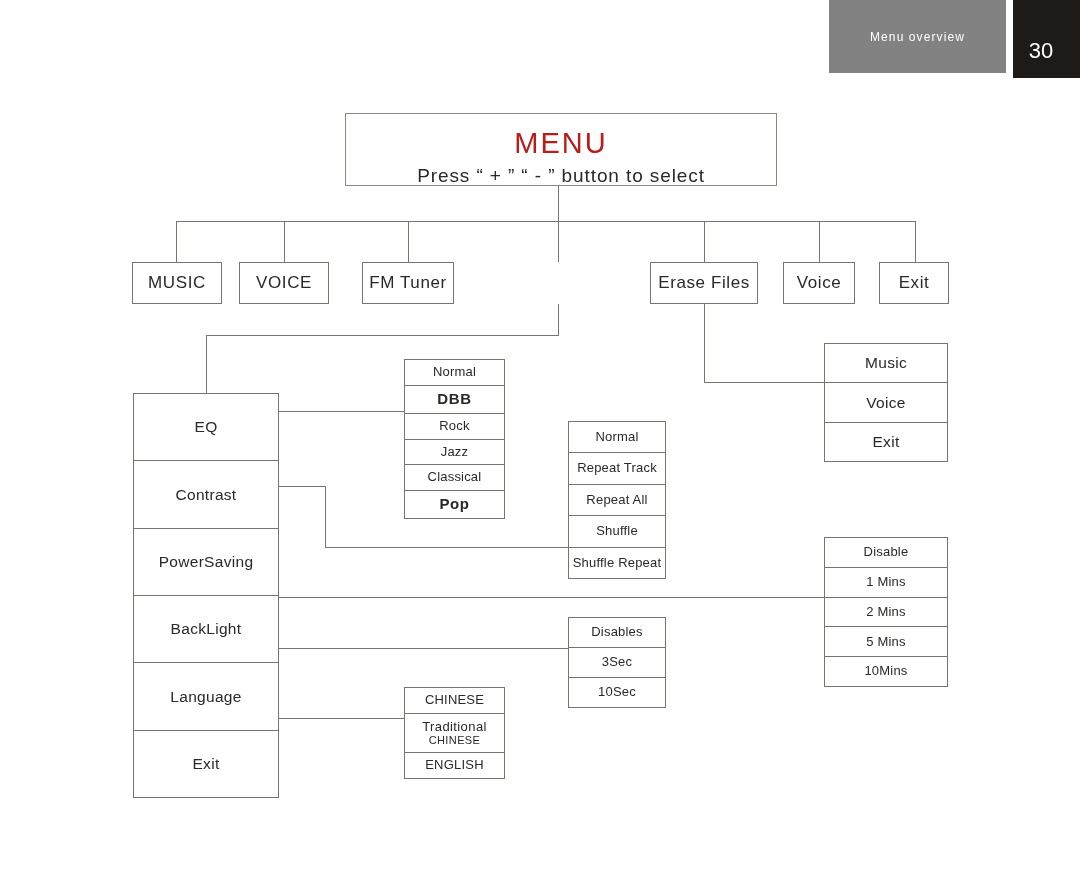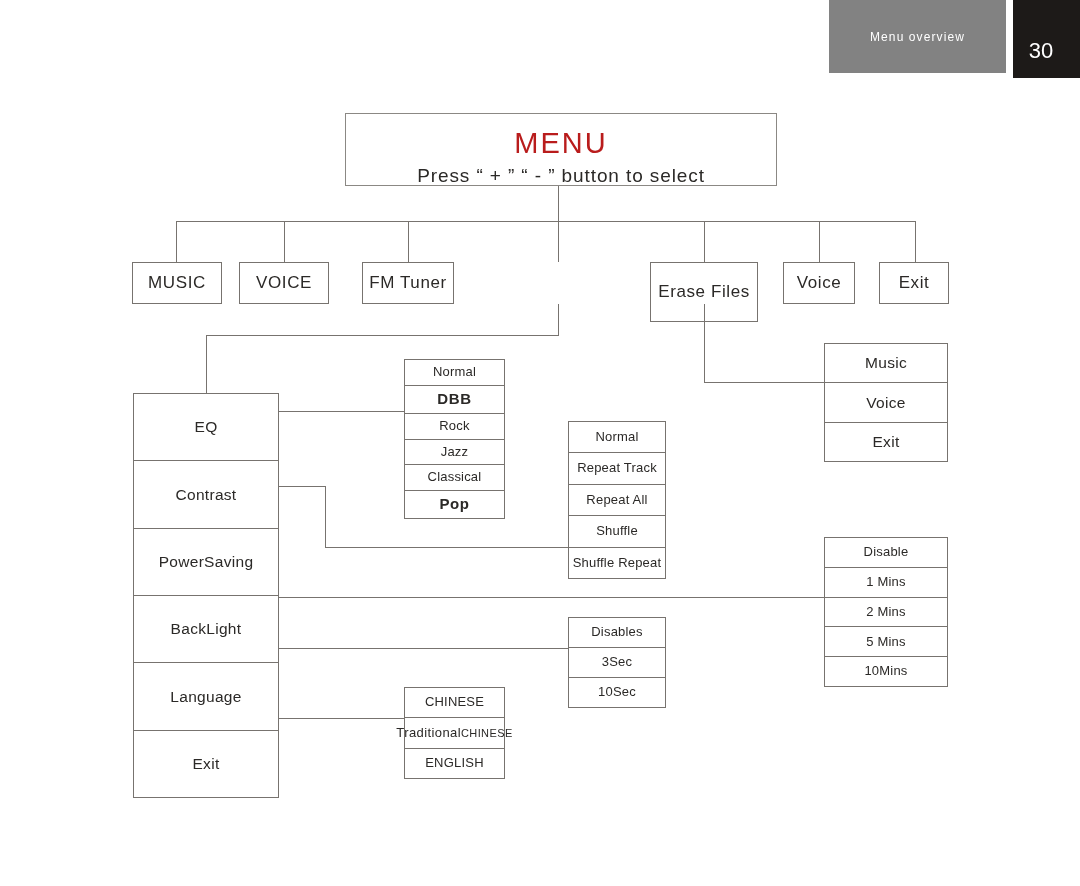--- a/index.html
+++ b/index.html
@@ -133,21 +133,21 @@
   
   .ln {
     position: absolute;
     background: #77736f;
   }
   .lnv { width: 1.3px; }
   .lnh { height: 1.3px; }
 
   .lang-two {
     display: flex;
-    flex-direction: row;
+    flex-direction: column;
     align-items: center;
     justify-content: center;
     line-height: 1.06;
   }
   .lang-two .l1 { font-size: 13px; letter-spacing: 0.4px; }
   .lang-two .l2 { font-size: 11px; letter-spacing: 0.4px; }
 </style>
 </head>
 <body>
 
@@ -173,21 +173,21 @@
   <div class="ln lnv" style="left:284px; top:221px; height:41px;"></div>
   <div class="ln lnv" style="left:408px; top:221px; height:41px;"></div>
   <div class="ln lnv" style="left:558px; top:221px; height:41px;"></div>
   <div class="ln lnv" style="left:704px; top:221px; height:41px;"></div>
   <div class="ln lnv" style="left:819px; top:221px; height:41px;"></div>
   <div class="ln lnv" style="left:915px; top:221px; height:41px;"></div>
 
   <div class="box lvl1" style="left:132px; top:262px; width:90px; height:42px;">MUSIC</div>
   <div class="box lvl1" style="left:239px; top:262px; width:90px; height:42px;">VOICE</div>
   <div class="box lvl1" style="left:362px; top:262px; width:92px; height:42px;">FM Tuner</div>
-  <div class="box lvl1" style="left:650px; top:262px; width:108px; height:60px;">Erase Files</div>
+  <div class="box lvl1" style="left:650px; top:262px; width:108px; height:42px;">Erase Files</div>
   <div class="box lvl1" style="left:783px; top:262px; width:72px; height:42px;">Voice</div>
   <div class="box lvl1" style="left:879px; top:262px; width:70px; height:42px;">Exit</div>
 
   <div class="ln lnv" style="left:558px; top:304px; height:32px;"></div>
   <div class="ln lnh" style="left:206px; top:335px; width:353px;"></div>
   <div class="ln lnv" style="left:206px; top:335px; height:58px;"></div>
 
   <div class="ln lnv" style="left:704px; top:304px; height:79px;"></div>
   <div class="ln lnh" style="left:704px; top:382px; width:121px;"></div>
 

